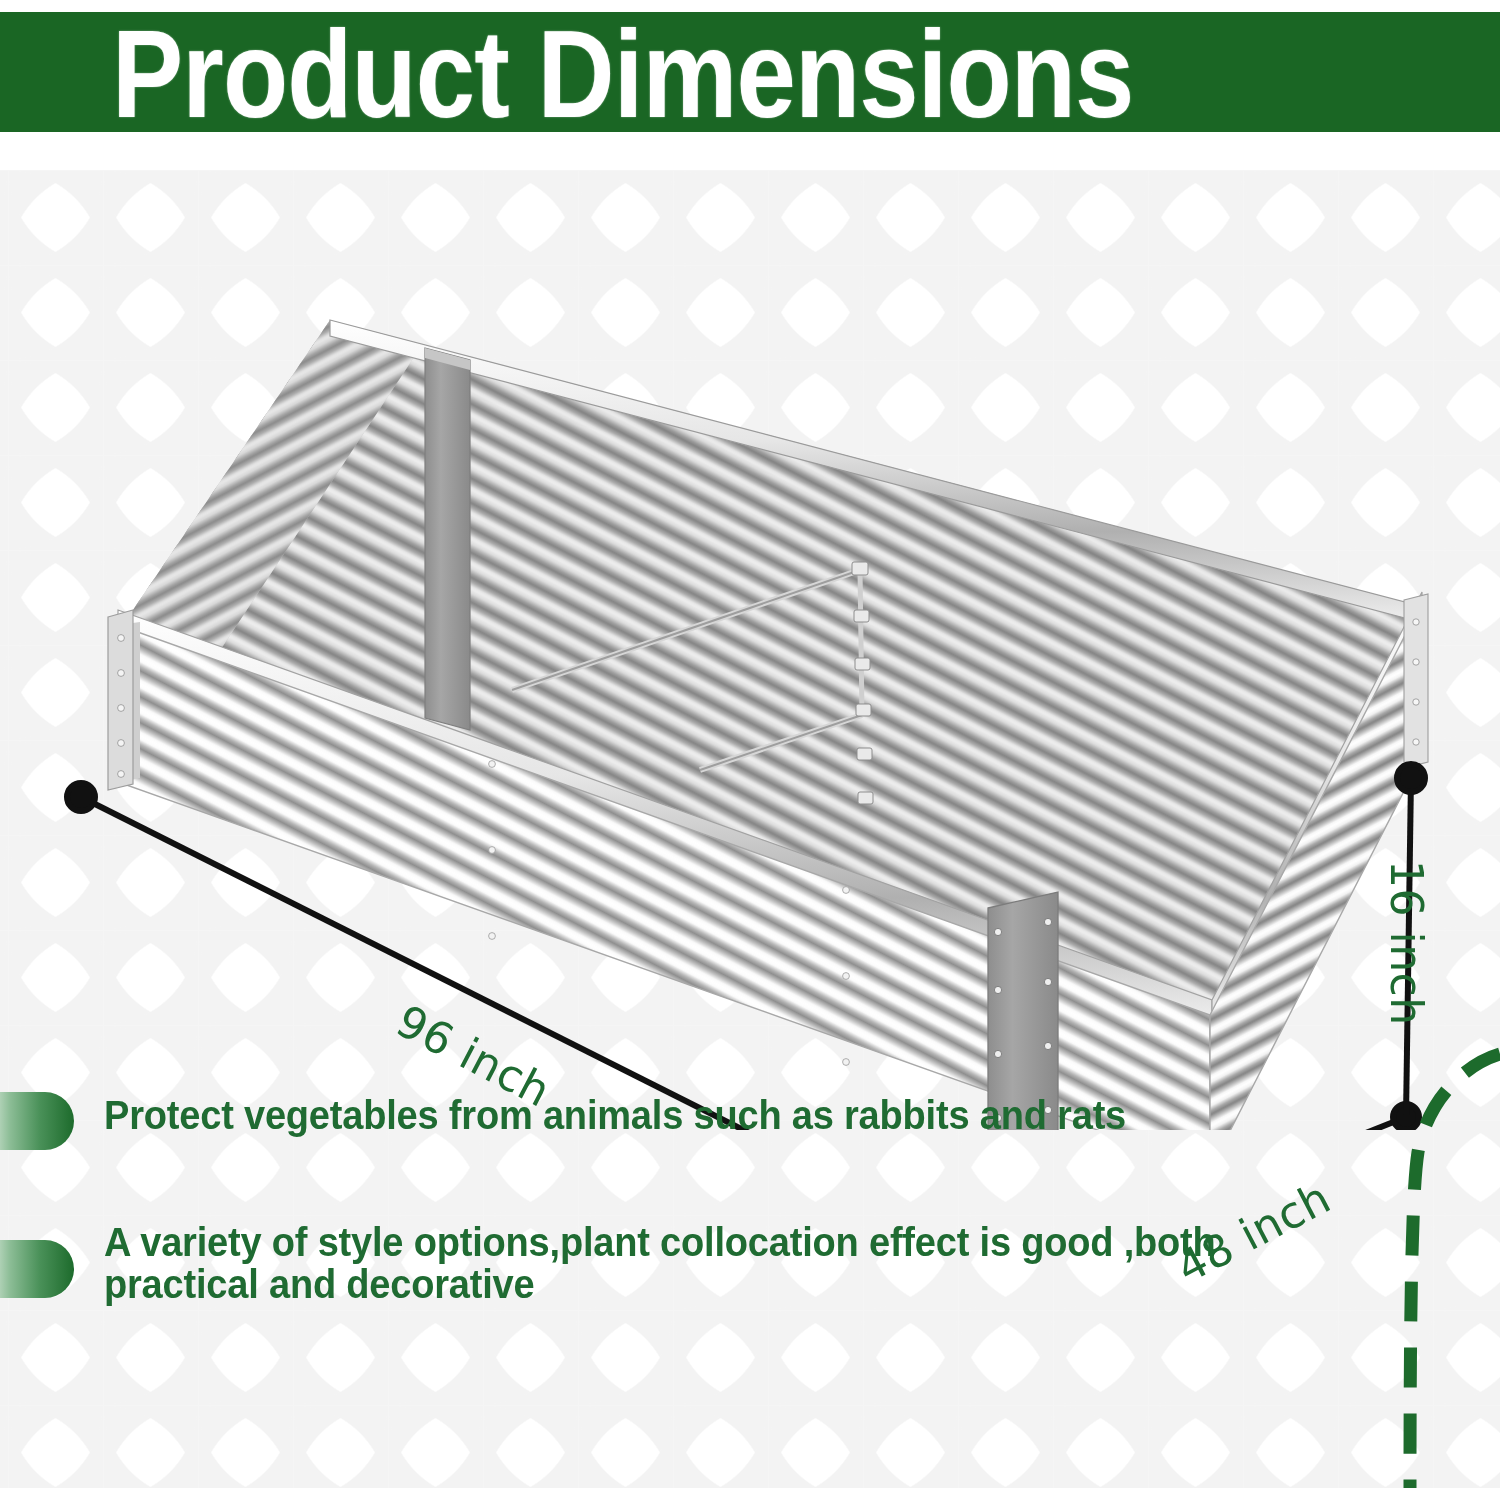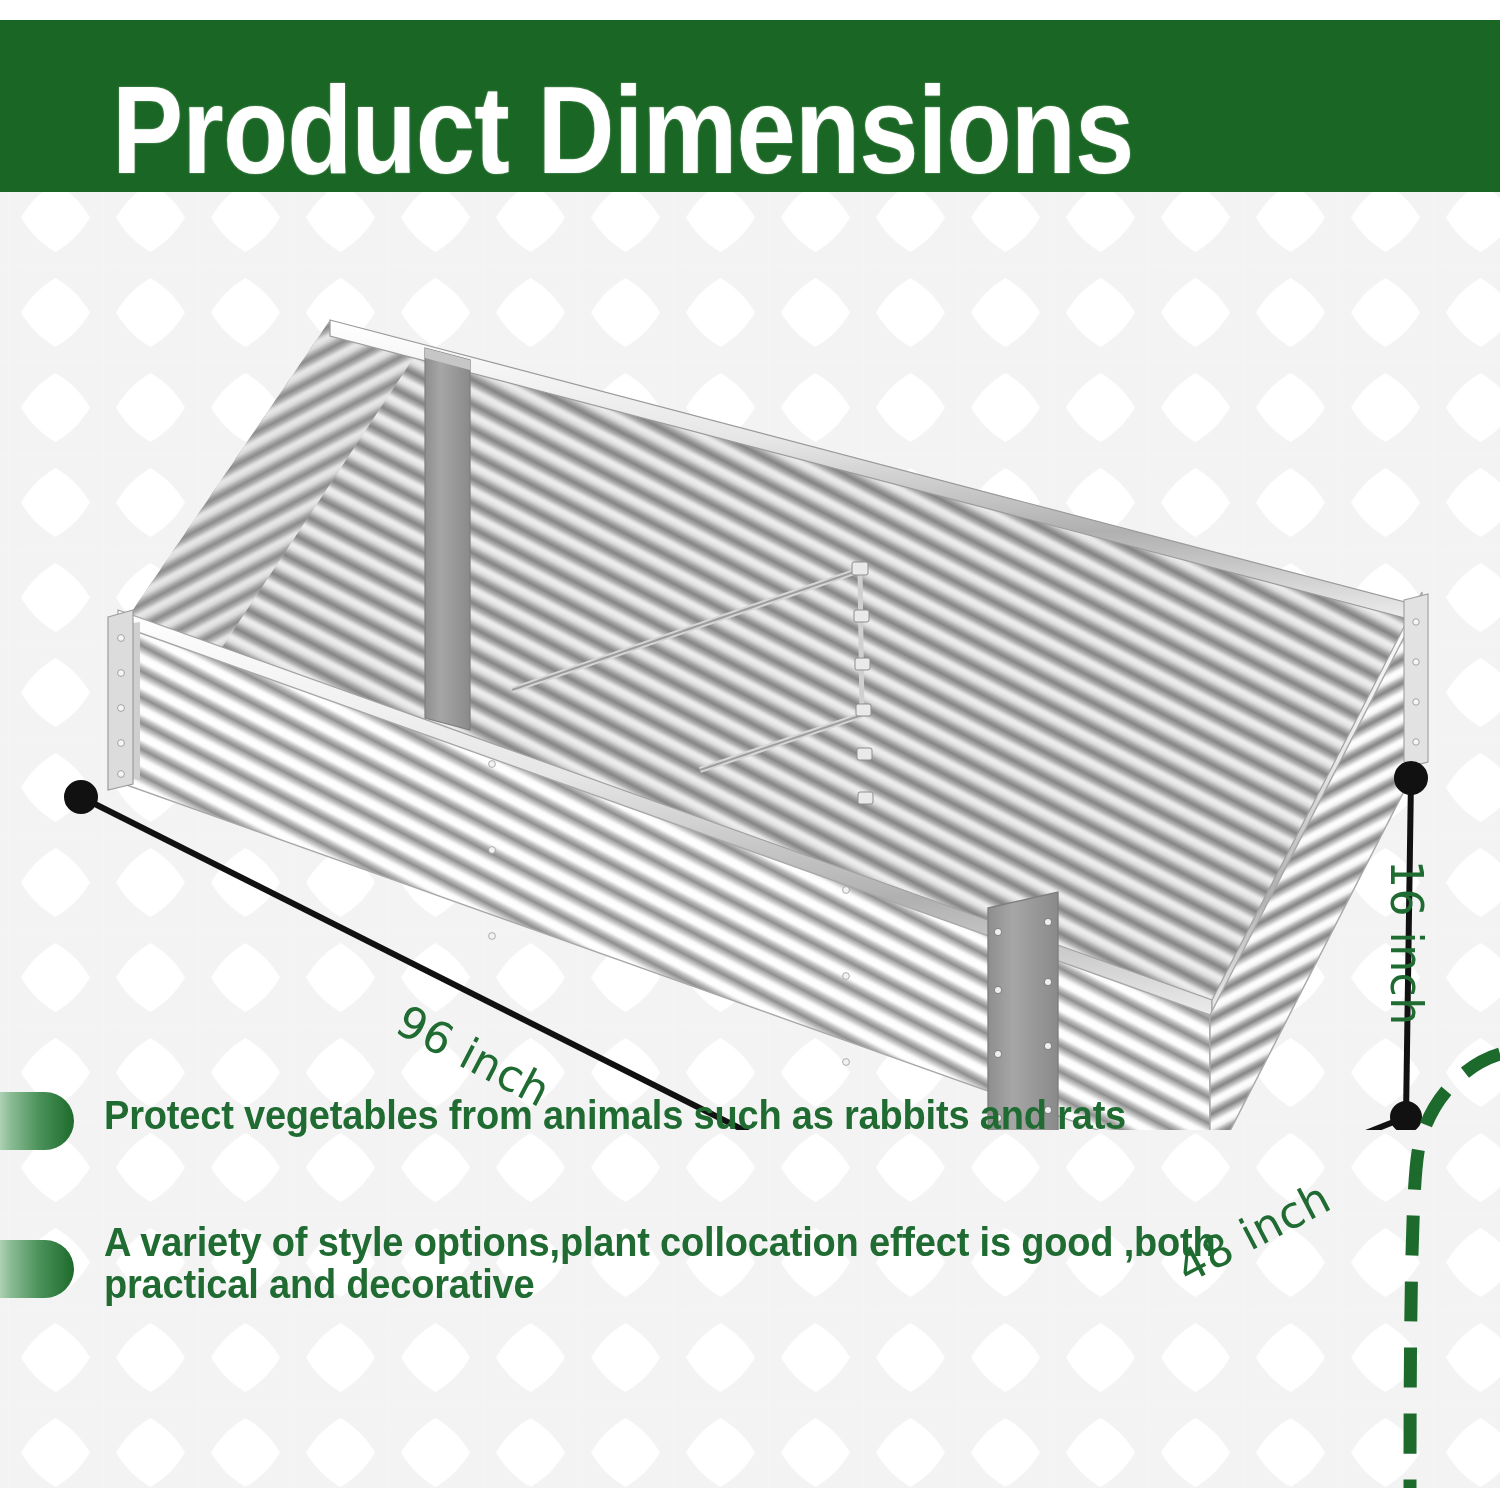--- a/index.html
+++ b/index.html
@@ -48,26 +48,26 @@
       linear-gradient(to bottom, #f5f5f5 1.5px, rgba(0,0,0,0) 1.5px);
     background-size: 95px 95px;
     background-position: 8px 0px;
     pointer-events: none;
   }
 
   
   #header-banner {
     position: absolute;
     left: 0;
-    top: 20px;
+    top: 12px;
     width: 1500px;
-    height: 172px;
+    height: 120px;
     background: #1a6624;
     display: flex;
-    align-items: flex-end;
+    align-items: flex-start;
     overflow: hidden;
   }
   #header-title {
     color: #ffffff;
     font-family: "Liberation Sans Narrow", "Liberation Sans", sans-serif;
     font-weight: bold;
     font-size: 124px;
     line-height: 1;
     letter-spacing: -1px;
     transform: scaleX(0.86);

